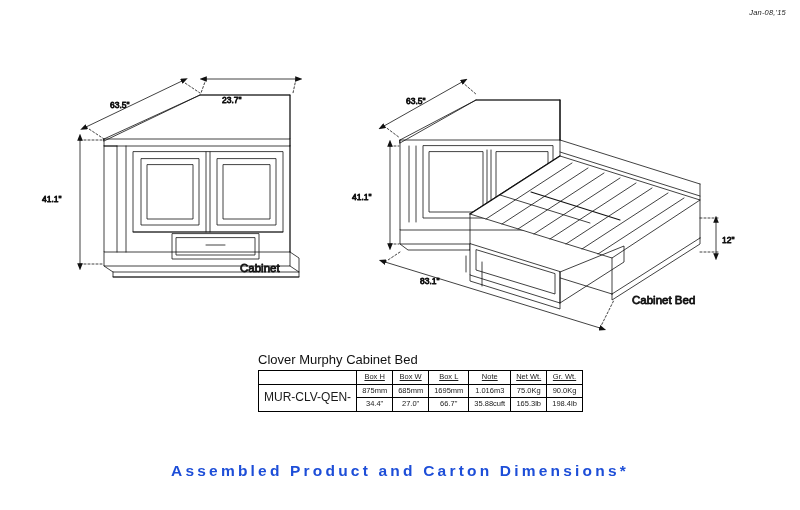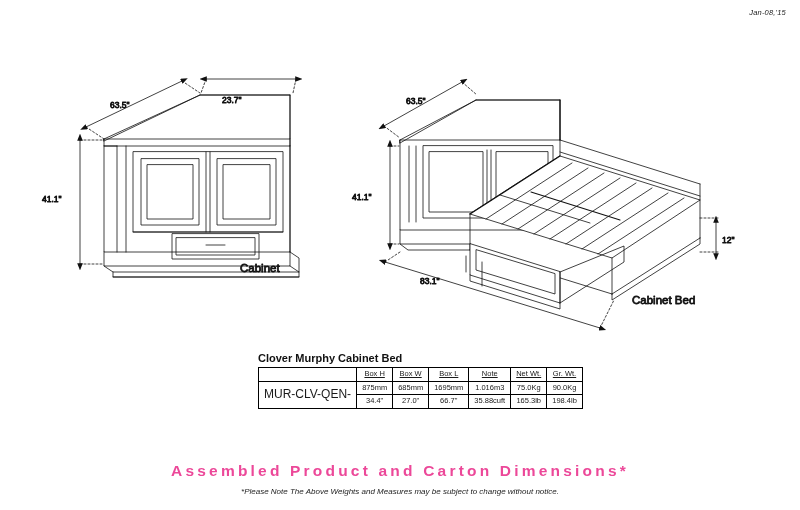--- a/index.html
+++ b/index.html
@@ -46,22 +46,22 @@
     font-size: 11.5px;
     fill: #1a1a1a;
   }
   
   .spec-wrap {
     position: absolute;
     left: 258px;
     top: 352px;
   }
   .spec-title {
-    font-size: 11px;
-    font-weight: bold;
+    font-size: 13px;
+    font-weight: normal;
     margin: 0 0 3px 0;
     color: #111;
   }
   table.spec {
     border-collapse: collapse;
     font-size: 7.5px;
   }
   table.spec td, table.spec th {
     border: 1px solid #000;
     padding: 2px 5px;
@@ -83,21 +83,21 @@
   
   .footer-title {
     position: absolute;
     left: 0;
     right: 0;
     top: 462px;
     text-align: center;
     font-size: 15.5px;
     font-weight: bold;
     letter-spacing: 3.2px;
-    color: #ec4899;
+    color: #1d4ed8;
   }
   .footer-note {
     position: absolute;
     left: 0;
     right: 0;
     top: 487px;
     text-align: center;
     font-size: 8px;
     font-style: italic;
     color: #222;
@@ -308,15 +308,14 @@
         <td>66.7"</td>
         <td>35.88cuft</td>
         <td>165.3lb</td>
         <td>198.4lb</td>
       </tr>
     </tbody>
       </table>
   </div>
 
   <div class="footer-title">Assembled Product and Carton Dimensions*</div>
-  <div class="footer-note">*Please Note The Above Weights and Measures may be subject to change without notice.</div>
 
 </div>
 
 </body></html>

